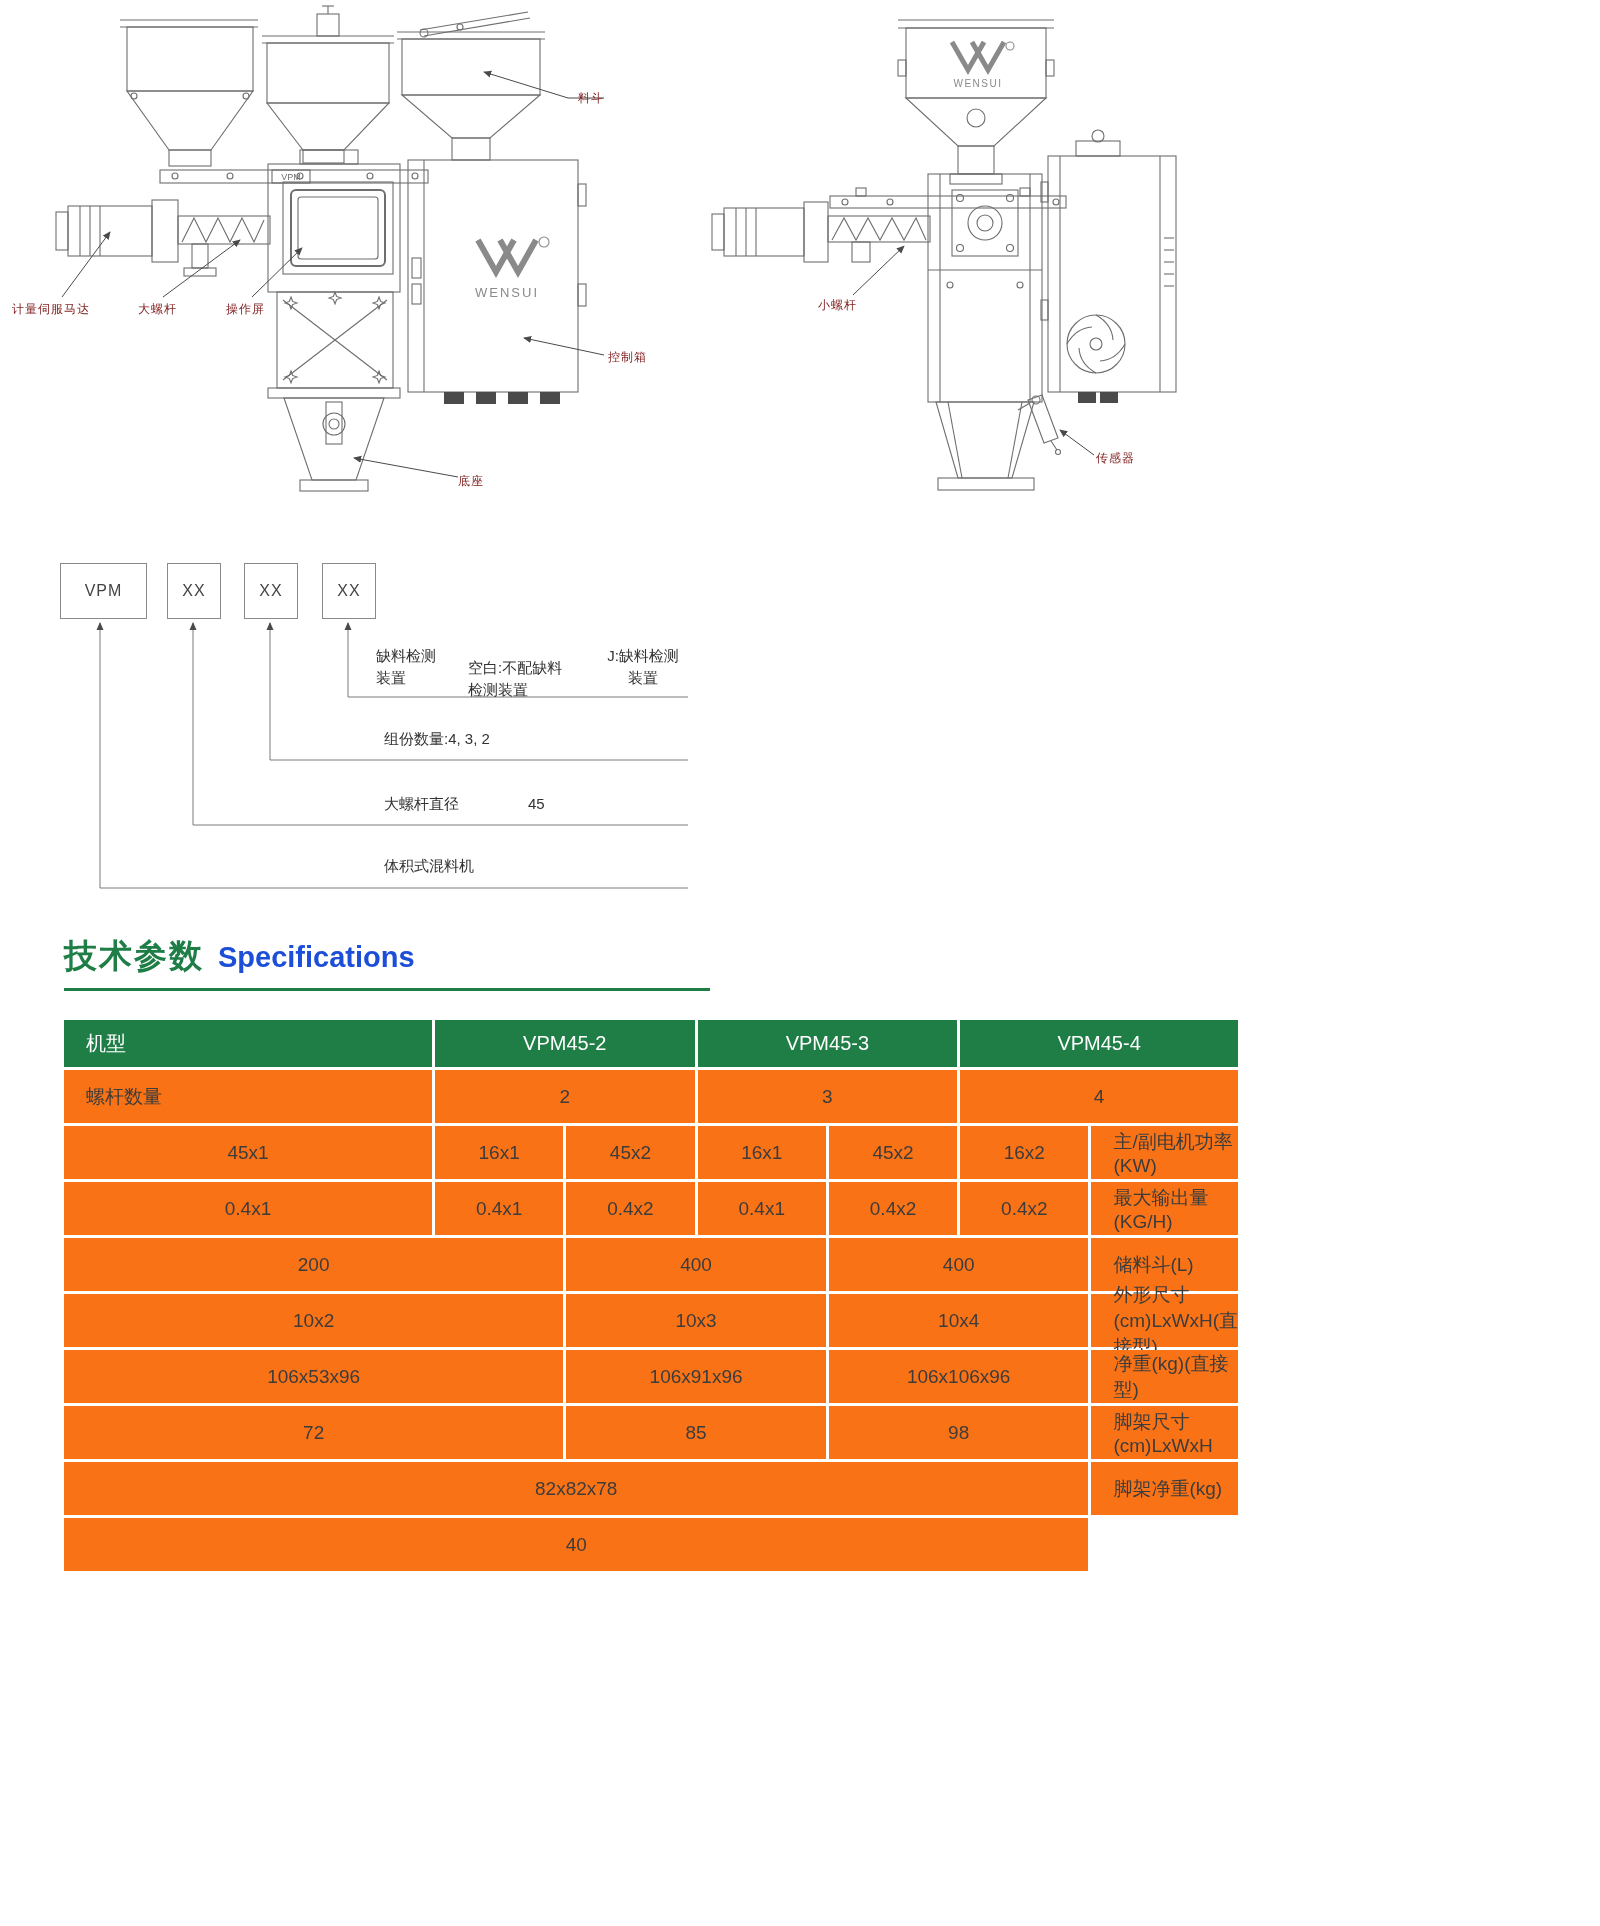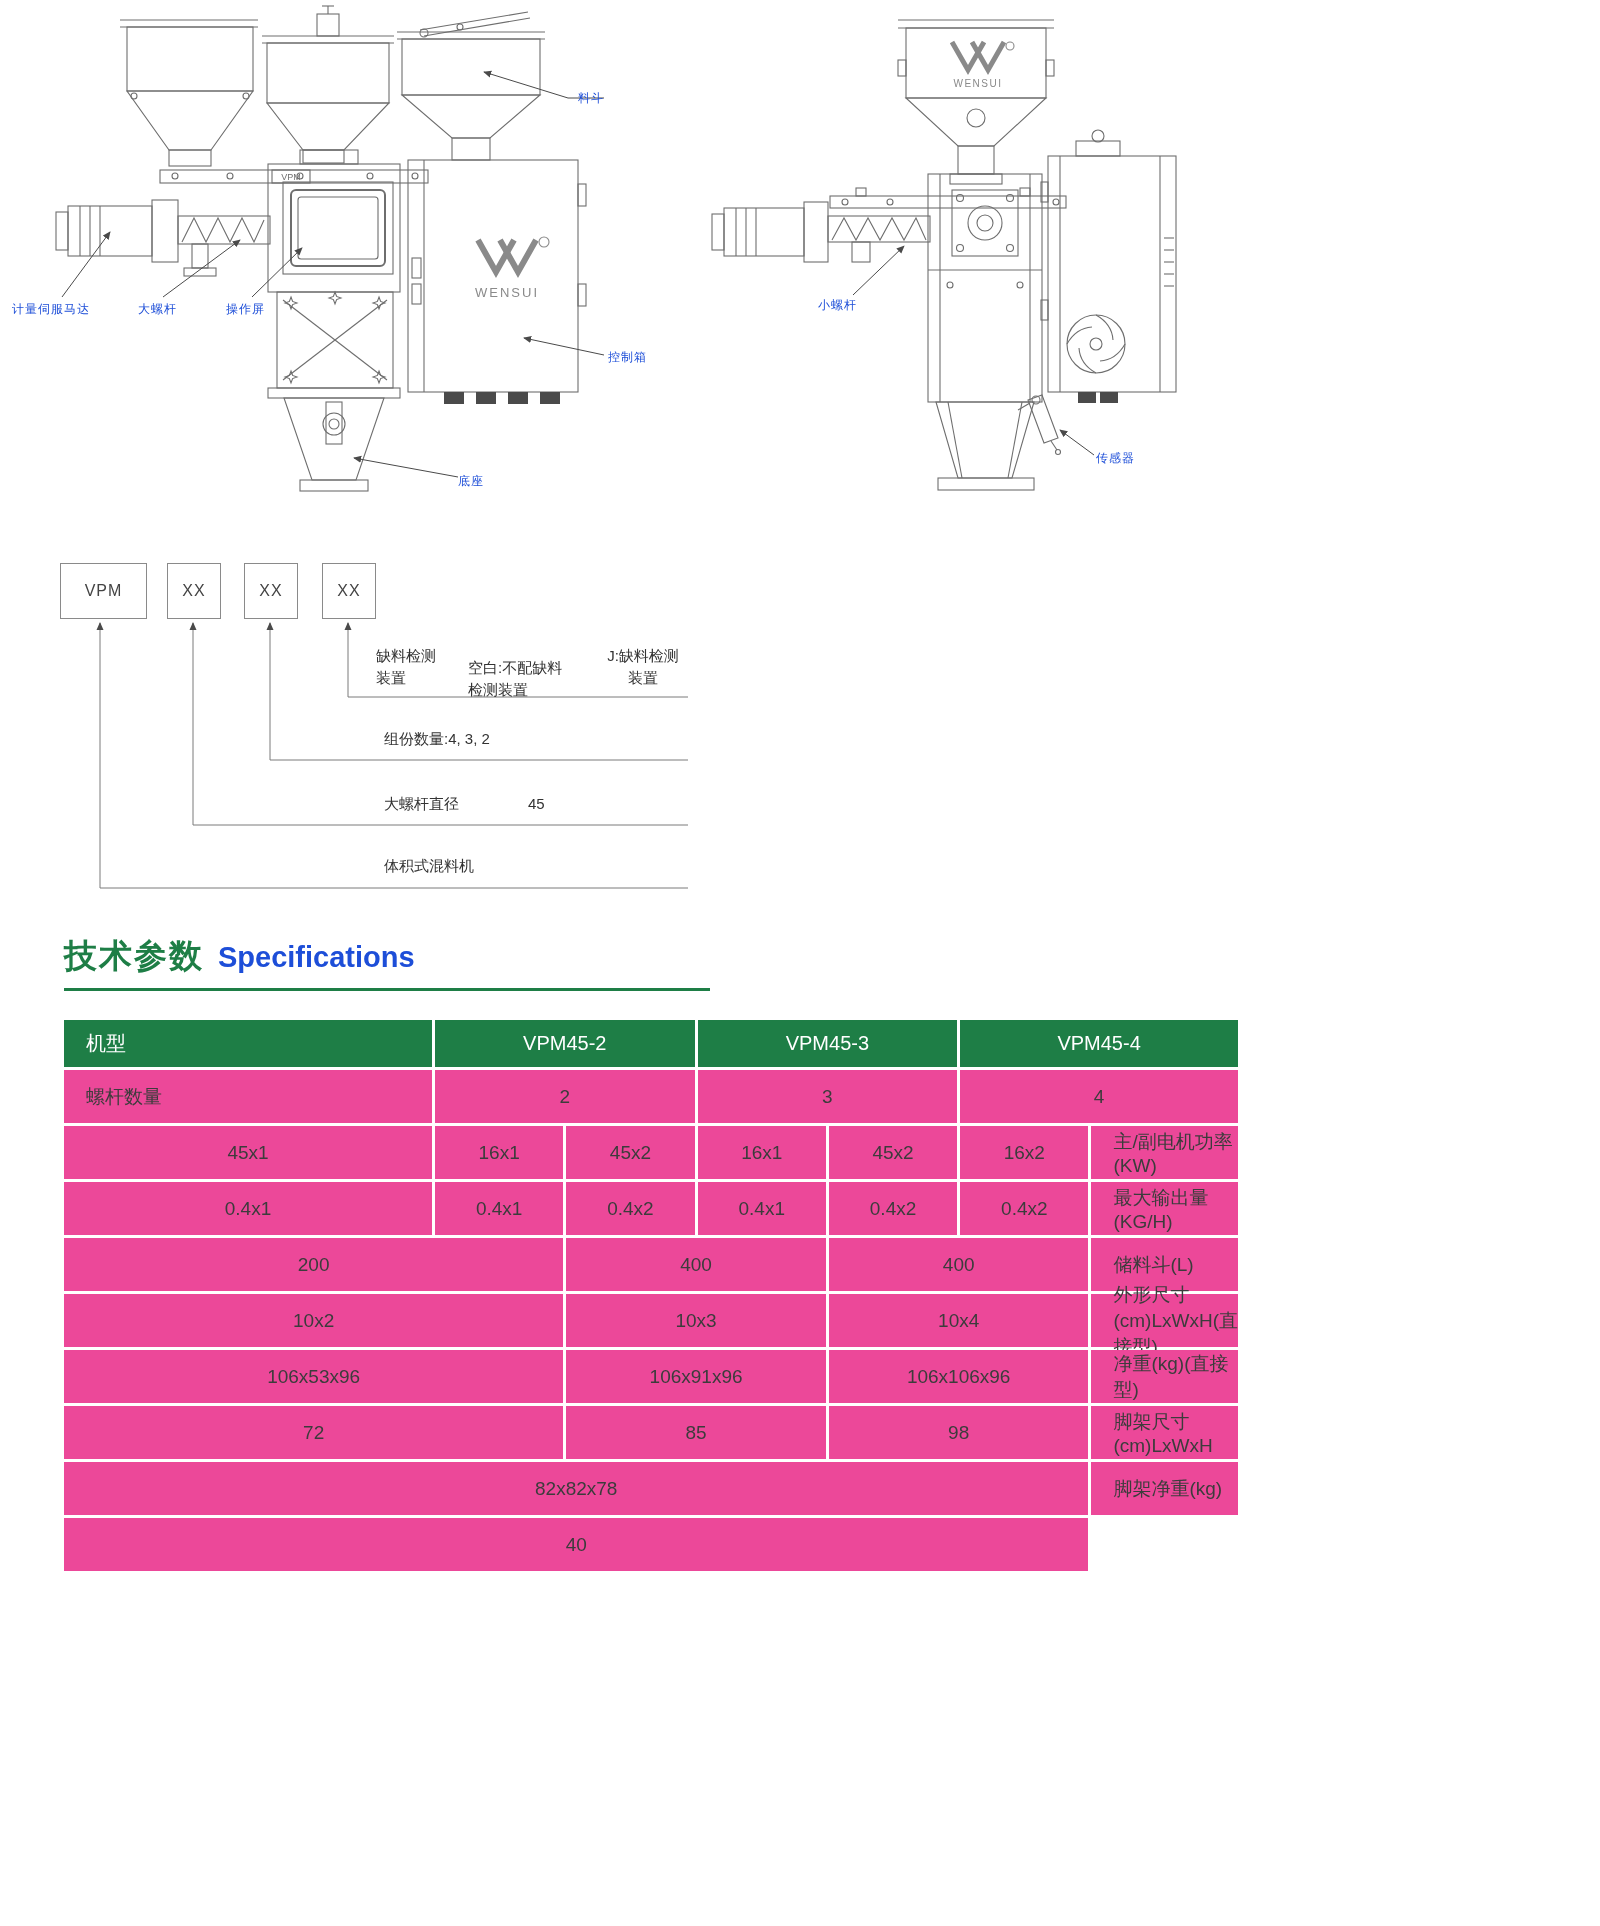--- a/index.html
+++ b/index.html
@@ -2,40 +2,40 @@
 <html><head>
 <meta charset="utf-8">
 <style>
   html,body{margin:0;padding:0;background:#ffffff;}
   .page{
     position:relative;width:1600px;height:1926px;background:#ffffff;overflow:hidden;
     font-family:"Liberation Sans","DejaVu Sans",sans-serif;color:#333;
   }
   svg{position:absolute;left:0;top:0;pointer-events:none;}
   .callout{
-    position:absolute;font-size:12px;color:#1d4ed8;white-space:nowrap;letter-spacing:1px;
+    position:absolute;font-size:12px;color:#7f1d1d;white-space:nowrap;letter-spacing:1px;
   }
   .mbox{
     position:absolute;height:54px;border:1px solid #8a8a8a;background:#fff;
     display:flex;align-items:center;justify-content:center;
     font-size:16px;color:#444;letter-spacing:1px;
   }
   .mc-text{position:absolute;font-size:15px;color:#333;line-height:22px;}
   .mc-text.multi{white-space:pre-line;}
   .sec-title{position:absolute;left:64px;top:934px;display:flex;align-items:baseline;}
   .sec-title .zh{font-size:33px;font-weight:bold;color:#1e7e46;letter-spacing:2px;}
   .sec-title .en{font-size:29px;font-weight:bold;color:#1d4ed8;margin-left:14px;}
   .title-underline{position:absolute;left:64px;top:988px;width:646px;height:3px;background:#1e7e46;}
   .spec-table{
     position:absolute;left:64px;top:1020px;width:1174px;
     display:grid;grid-template-columns:368px repeat(6,1fr);gap:3px;background:#ffffff;
   }
   .cell{display:flex;align-items:center;justify-content:center;font-size:19px;color:#3c3c3c;}
   .cell.head{background:#1e7e46;color:#ffffff;height:47px;font-size:20px;font-weight:500;}
-  .cell.body{background:#ec4899;height:53px;}
+  .cell.body{background:#f97316;height:53px;}
   .cell.lab{justify-content:flex-start;padding-left:22px;}
 </style>
 </head>
 <body>
 
 <div class="page">
 
   <svg width="1600" height="930" viewBox="0 0 1600 930">
     <defs>
       <marker id="arrow" markerWidth="9" markerHeight="9" viewBox="0 0 10 10" refX="8" refY="5" orient="auto">

